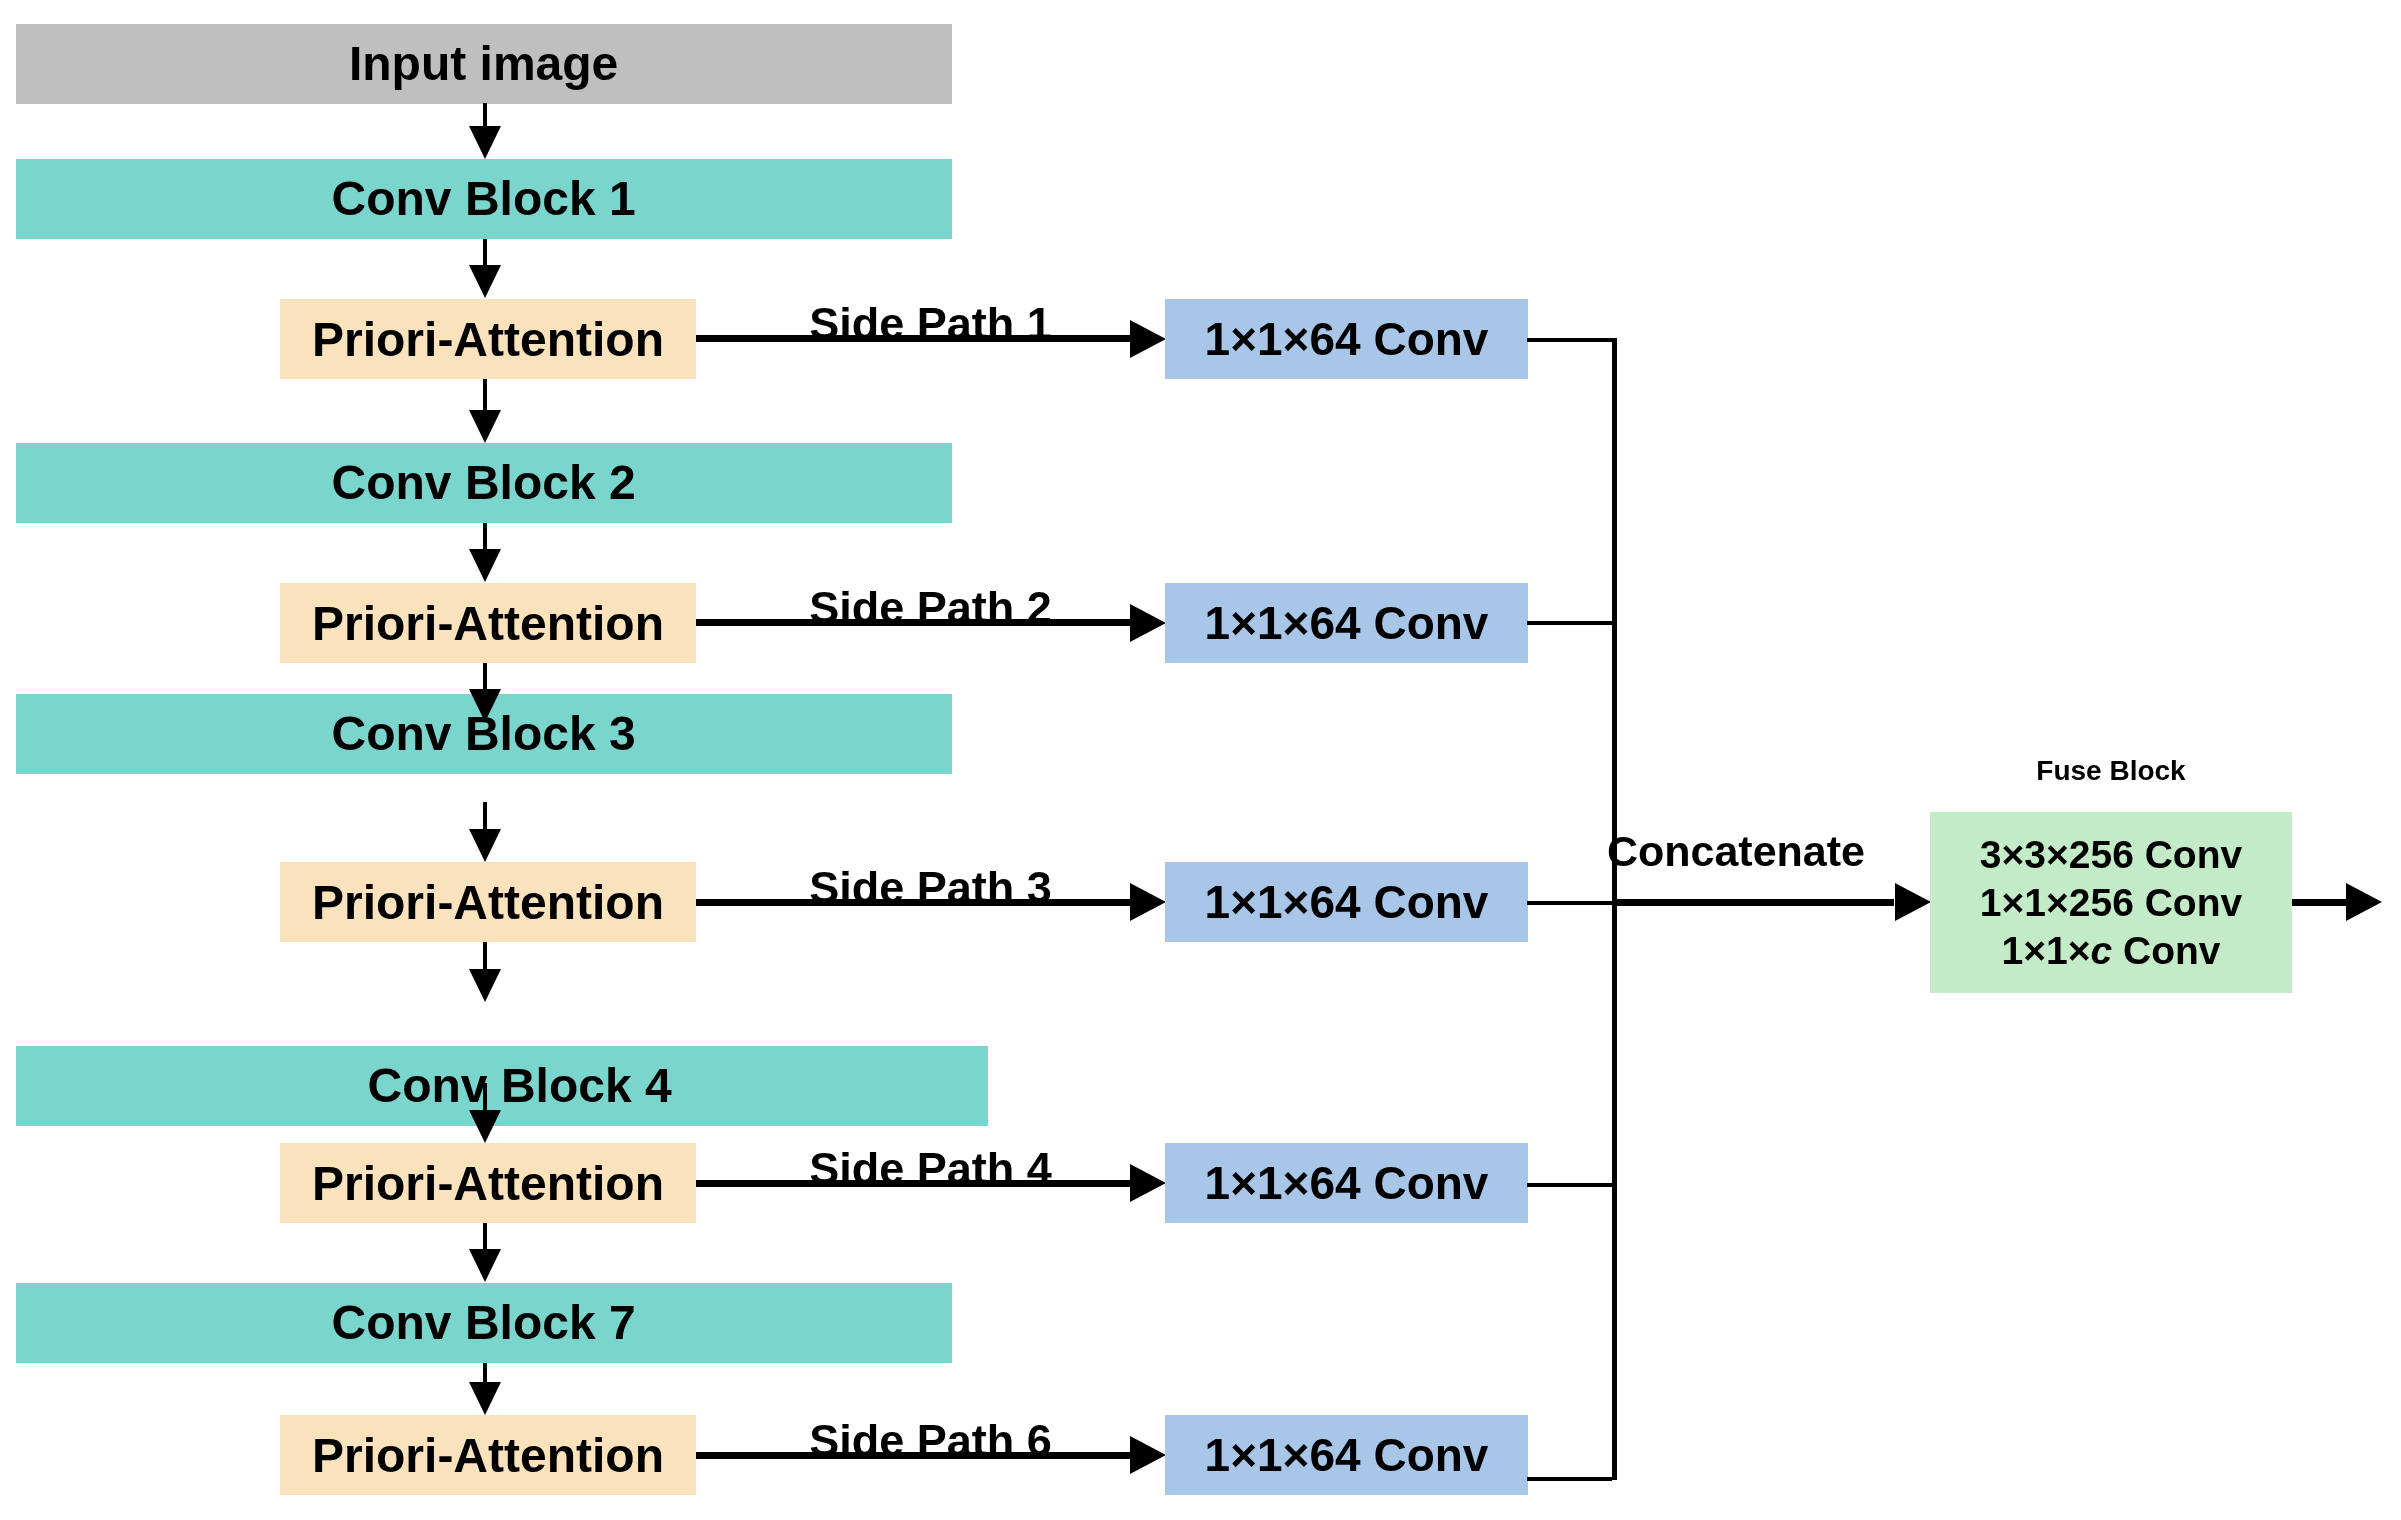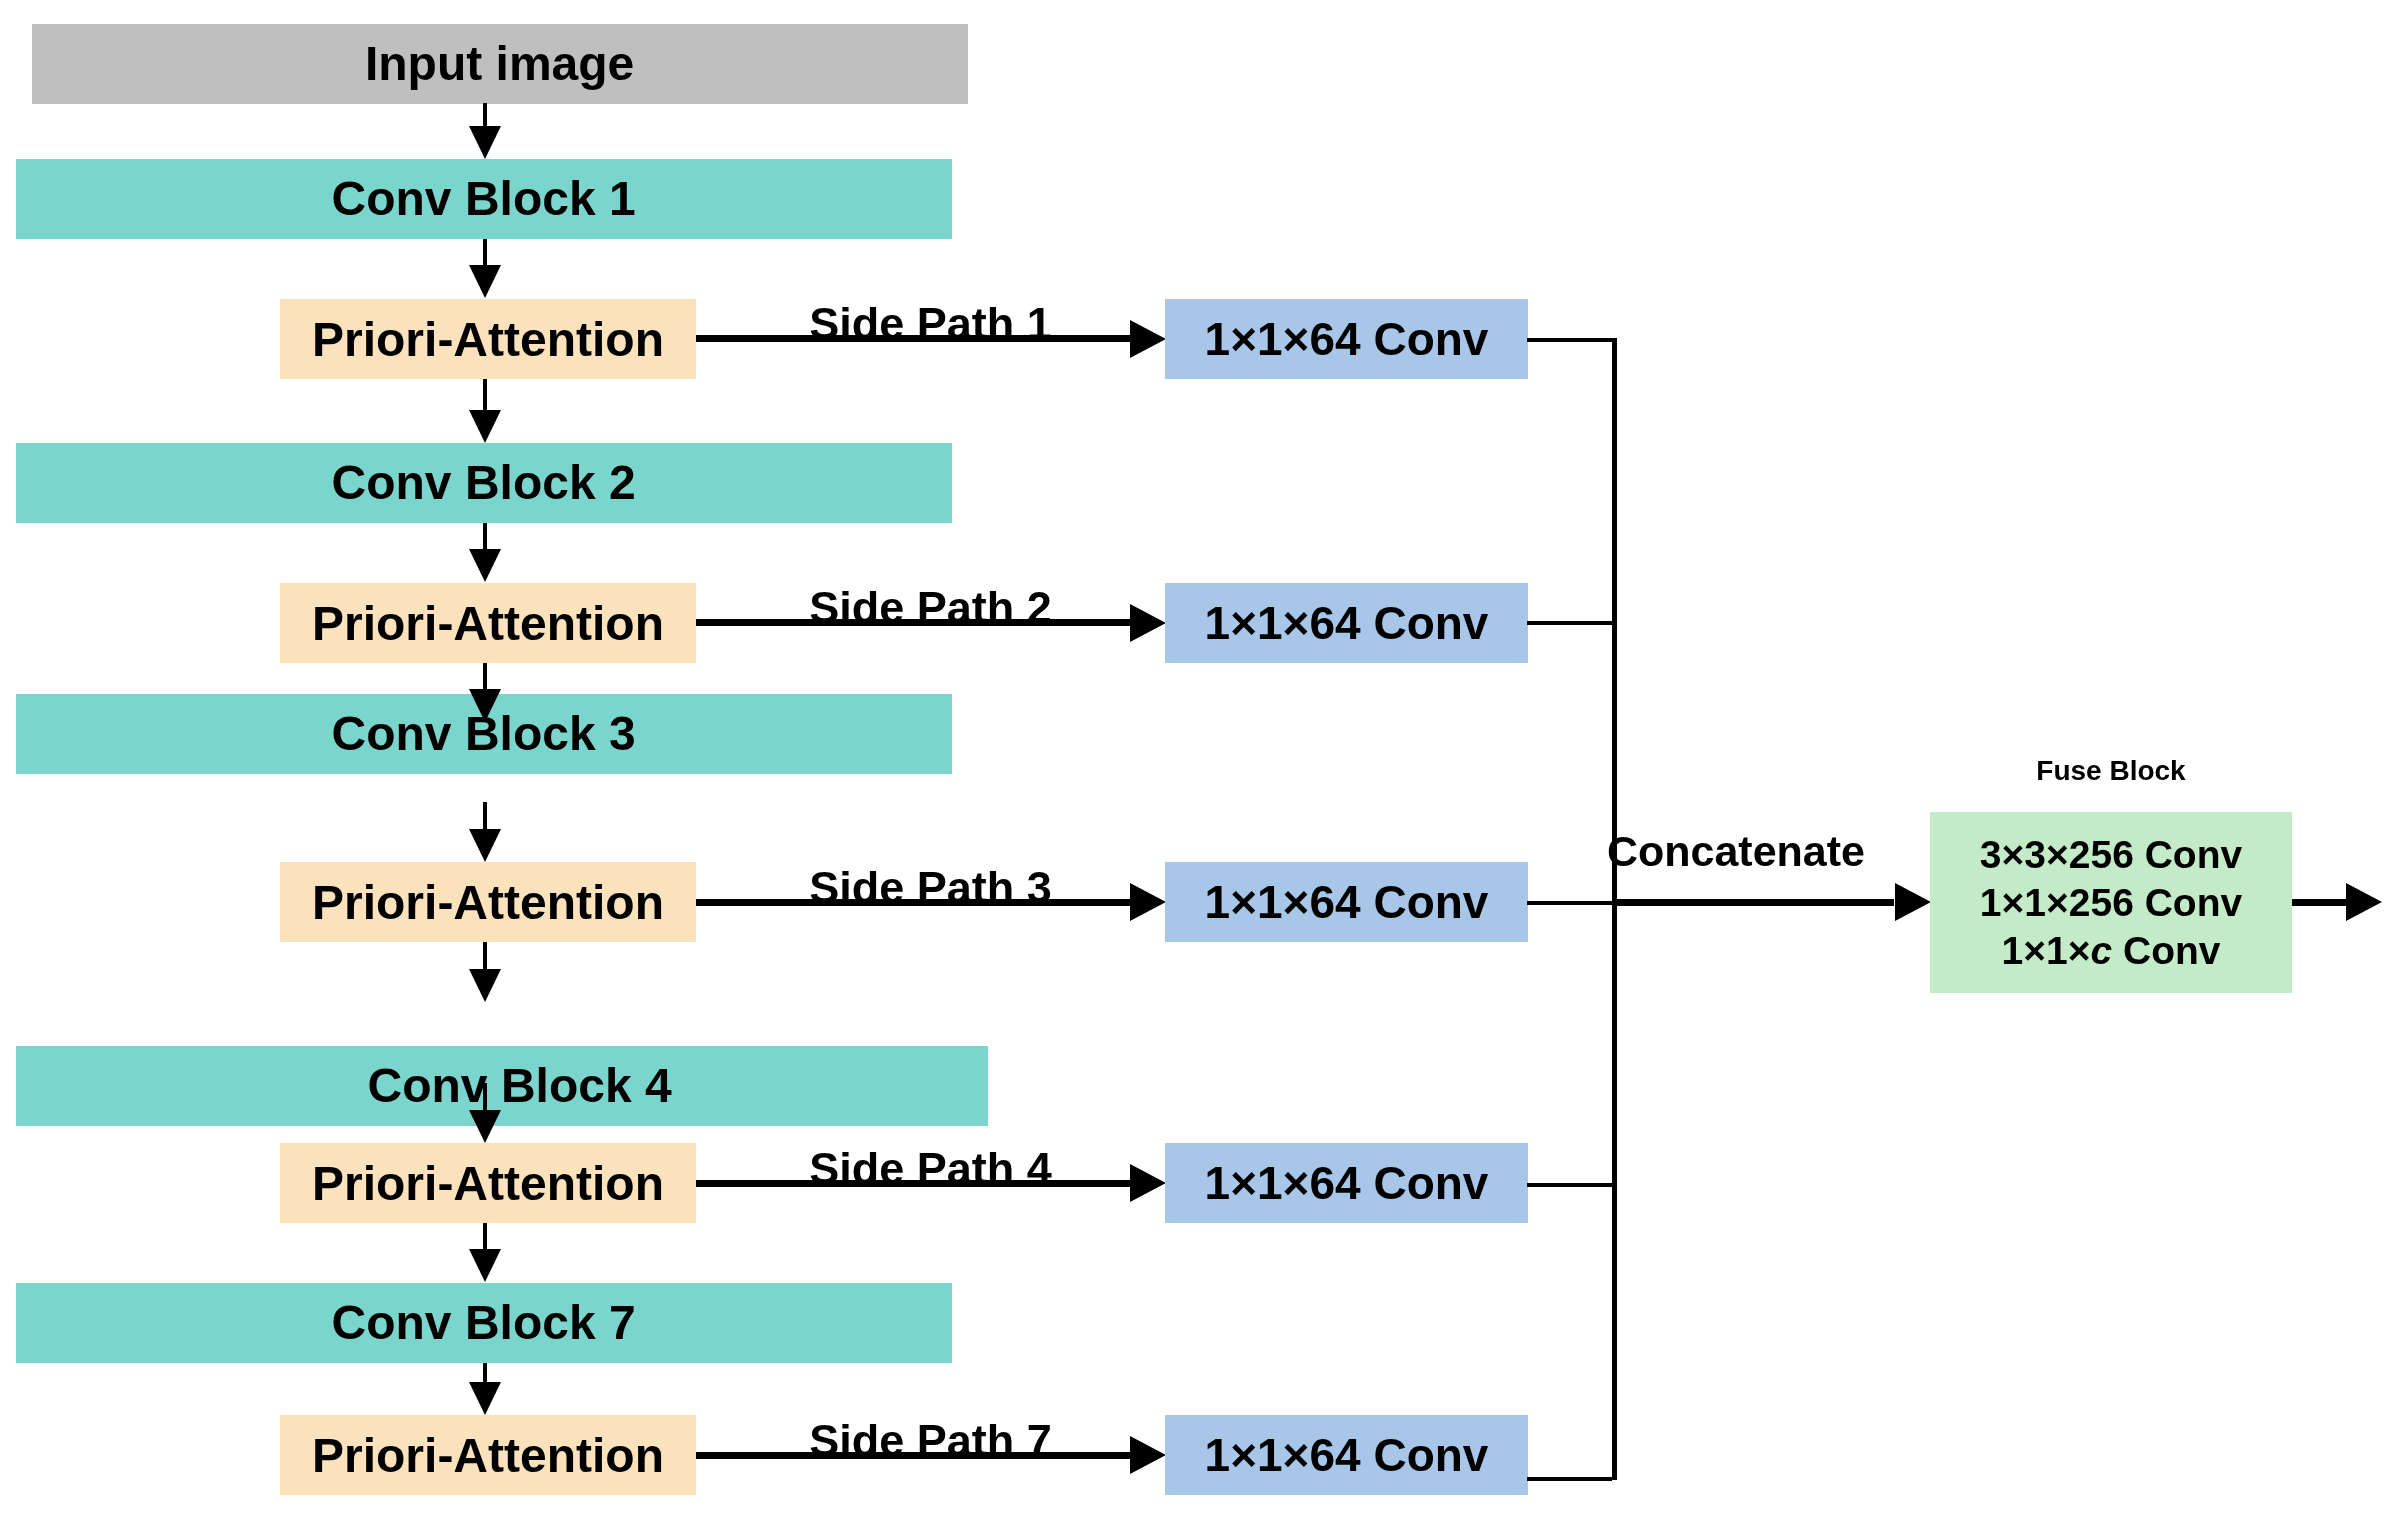--- a/index.html
+++ b/index.html
@@ -6,21 +6,21 @@
   body{
     width:2401px;height:1521px;background:#ffffff;position:relative;
     font-family:"Liberation Sans",sans-serif;font-weight:bold;color:#000;
     overflow:hidden;
   }
   .box{
     position:absolute;display:flex;align-items:center;justify-content:center;
     text-align:center;font-size:48px;font-weight:bold;line-height:1.1;
   }
   .wide{left:15.6px;width:936px;height:80px;}
-  .gray{background:var(--c-input);margin-left:16px;}
+  .gray{background:var(--c-input);}
   .teal{background:var(--c-conv);}
   .tan{position:absolute;left:280px;width:416px;height:80px;background:var(--c-att);
        display:flex;align-items:center;justify-content:center;font-size:48px;}
   .blue{position:absolute;left:1165px;width:363px;height:80px;background:var(--c-side);
        display:flex;align-items:center;justify-content:center;font-size:46px;}
   .side-label{
     position:absolute;left:704px;width:453px;height:43px;
     display:flex;align-items:flex-end;justify-content:center;
     font-size:45px;line-height:43px;margin-top:20px;
   }
@@ -132,21 +132,21 @@
   </div>
 <div class="varrow" style="top:1363px;height:52px;">
     <div class="shaft" style="height:19.3px;"></div>
     <div class="head"></div>
   </div>
 
 <div class="side-label" style="top:282px;">Side Path 1</div>
 <div class="side-label" style="top:566px;">Side Path 2</div>
 <div class="side-label" style="top:846px;">Side Path 3</div>
 <div class="side-label" style="top:1127px;">Side Path 4</div>
-<div class="side-label" style="top:1399px;">Side Path 7</div>
+<div class="side-label" style="top:1399px;">Side Path 6</div>
 
 <div class="harrow-shaft" style="left:696px;width:434px;top:335px;"></div>
 <div class="harrow-head" style="left:1130px;top:320px;"></div>
 <div class="harrow-shaft" style="left:696px;width:434px;top:619px;"></div>
 <div class="harrow-head" style="left:1130px;top:604px;"></div>
 <div class="harrow-shaft" style="left:696px;width:434px;top:899px;"></div>
 <div class="harrow-head" style="left:1130px;top:883px;"></div>
 <div class="harrow-shaft" style="left:696px;width:434px;top:1180px;"></div>
 <div class="harrow-head" style="left:1130px;top:1164px;"></div>
 <div class="harrow-shaft" style="left:696px;width:434px;top:1452px;"></div>

